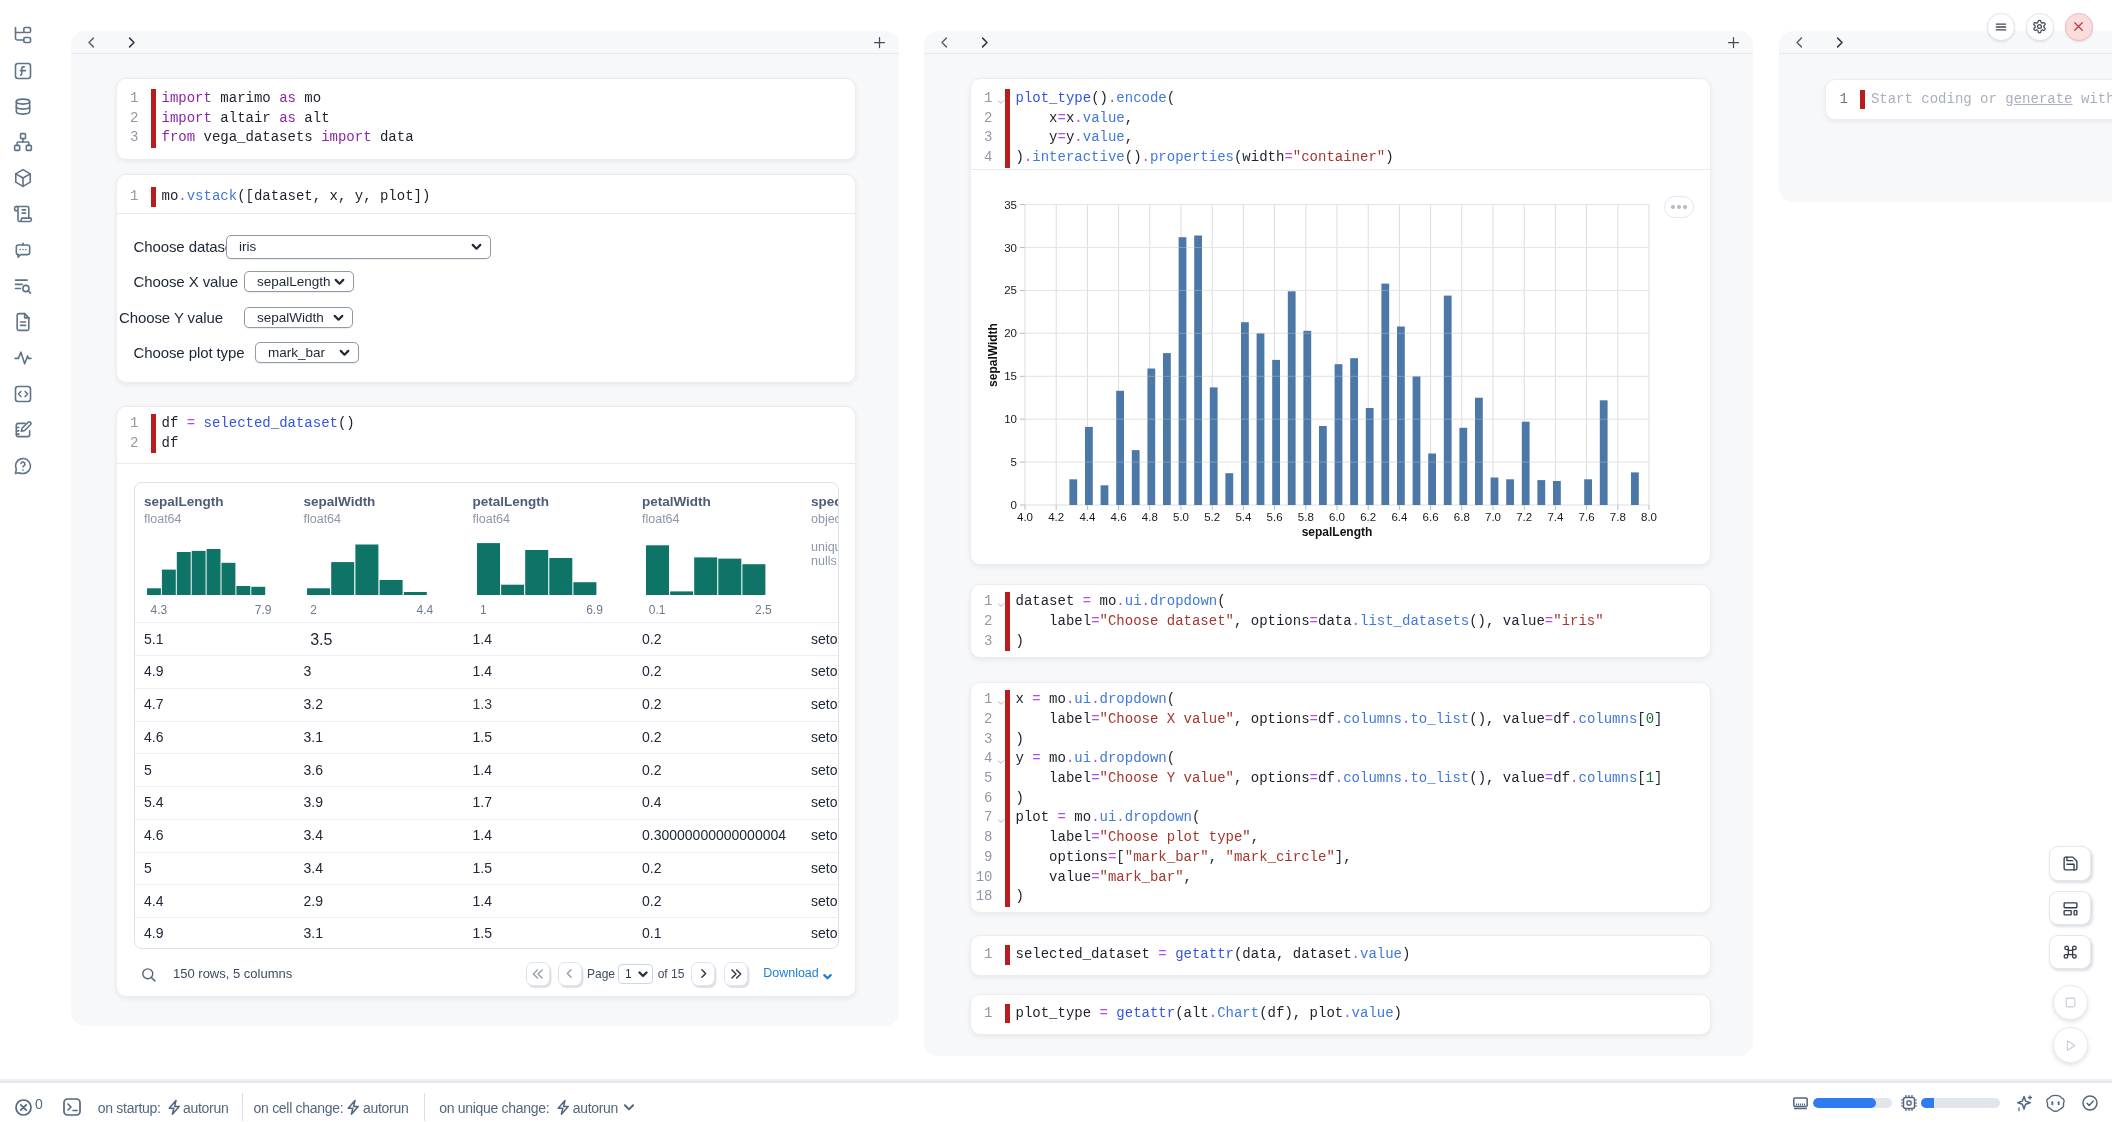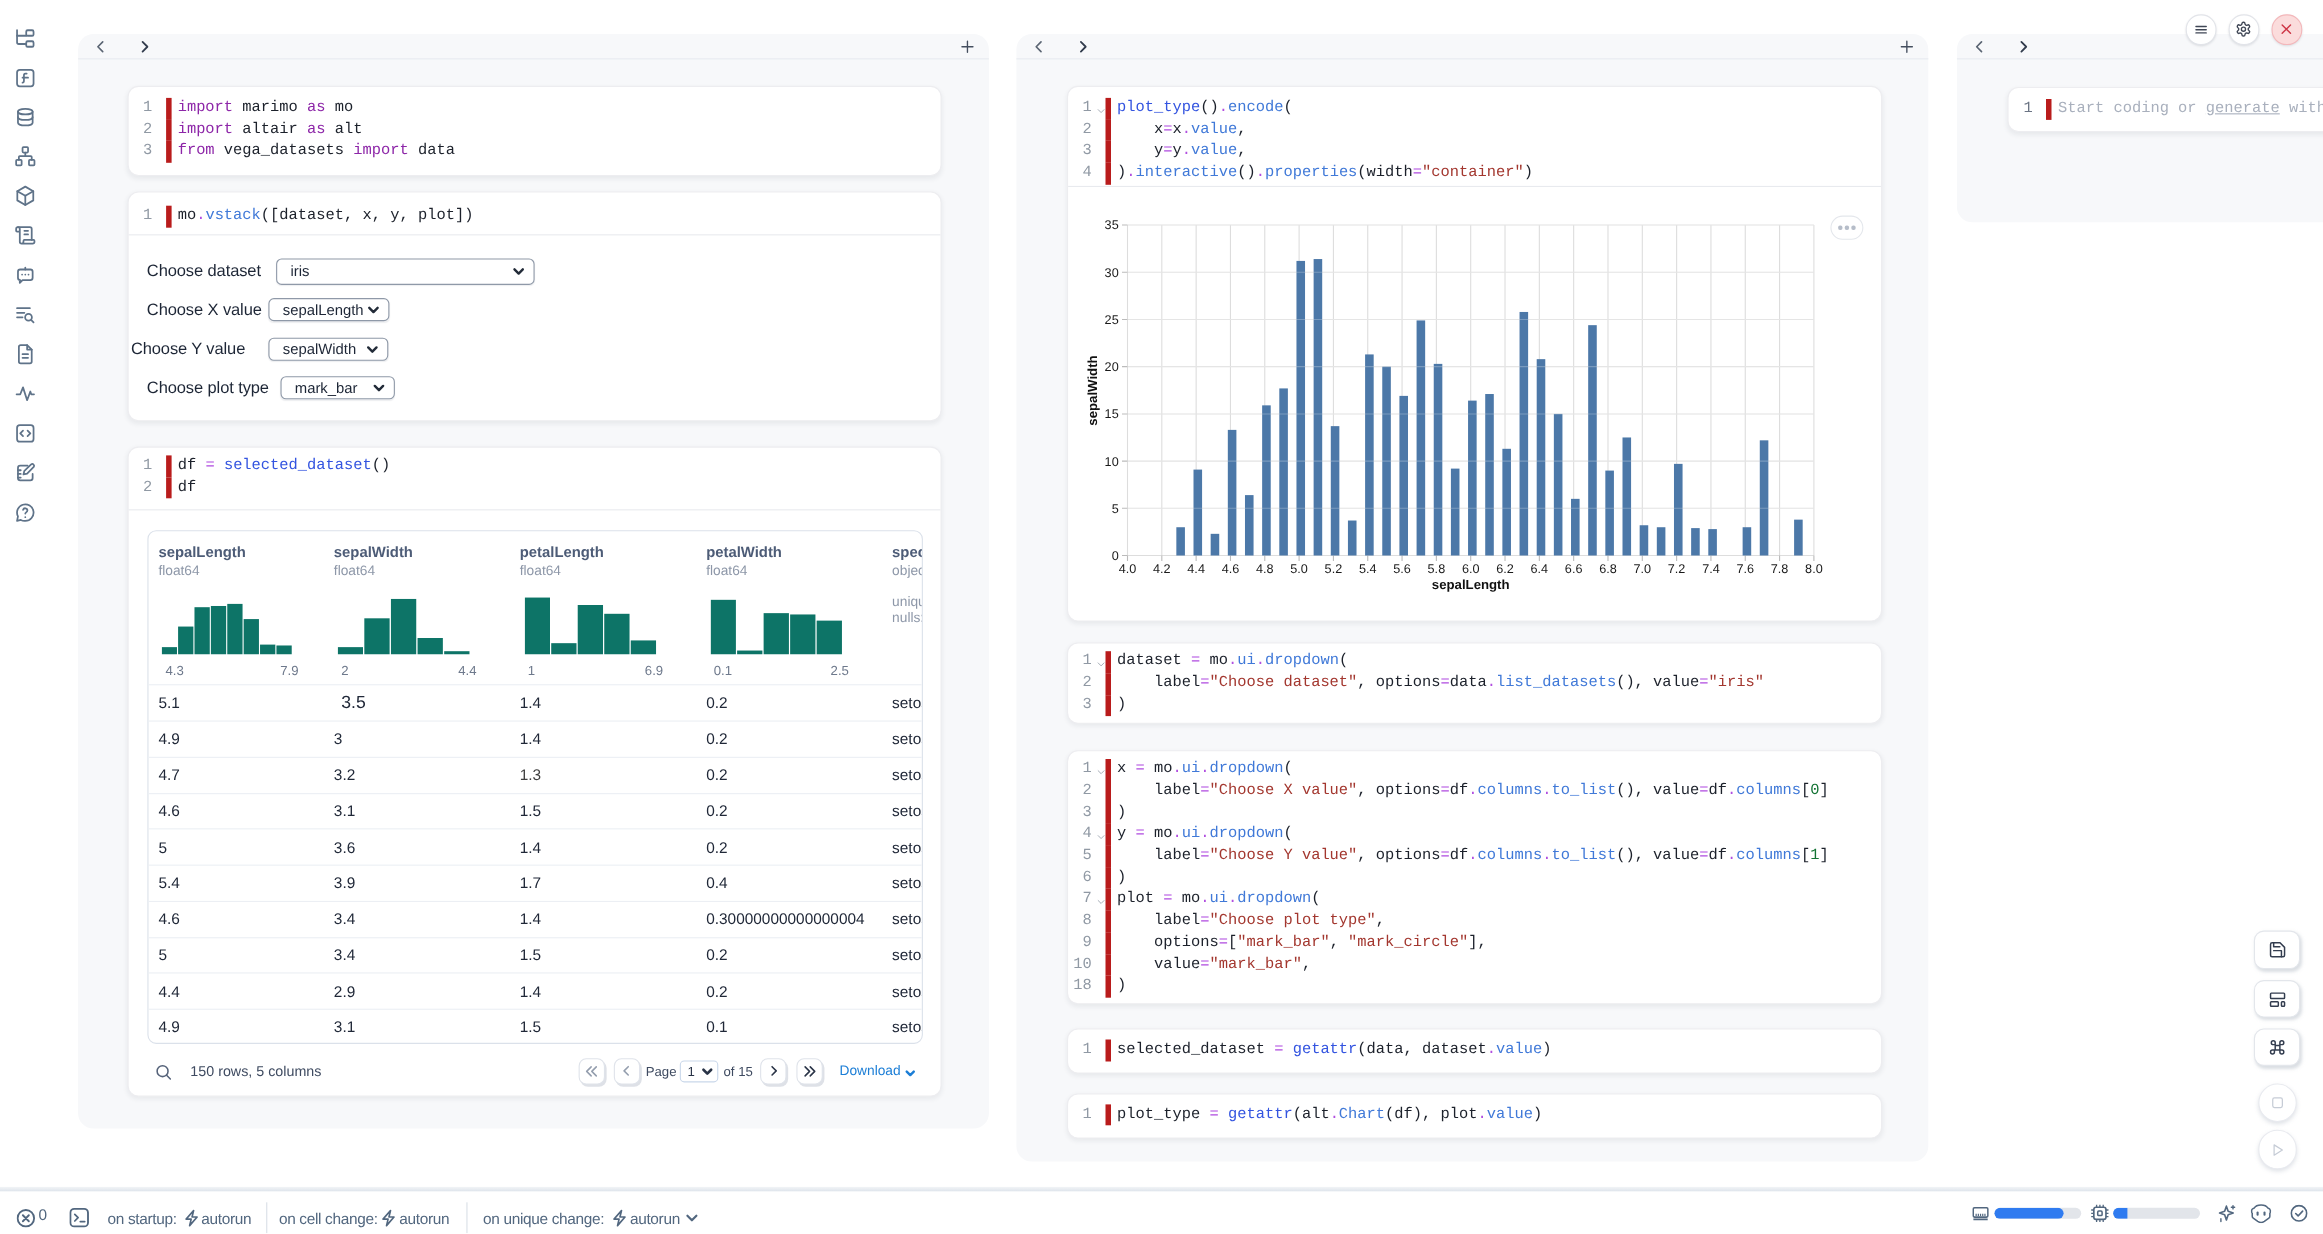--- a/index.html
+++ b/index.html
@@ -121,21 +121,21 @@
     </div>
 <div class="cell" style="left:45px;top:143px;width:740px;height:209px">
 <div class="code" style="padding-top:12px">
 <div class="cl">
           <span class="no">1</span>
           <span class="cd">mo<span class="o">.</span><span class="f">vstack</span>([dataset, x, y, plot])</span>
         </div>
 </div>
 <div class="out" style="top:38px;bottom:0">
 <div class="lbl" style="left:16.5px;top:24.0px">Choose dataset</div>
-<div class="sel" style="left:134px;top:20.8px;width:235px;height:24.4px">iris<svg width="13" height="13" viewBox="0 0 24 24" fill="none">
+<div class="sel" style="left:109px;top:20.8px;width:265px;height:24.4px">iris<svg width="13" height="13" viewBox="0 0 24 24" fill="none">
             <path d="M5 9l7 7 7-7" stroke="#222b38" stroke-width="4.061538461538462" stroke-linecap="round" stroke-linejoin="round"></path>
           </svg></div>
 <div class="lbl" style="left:16.5px;top:58.5px">Choose X value</div>
 <div class="sel" style="left:127.0px;top:57.1px;width:110px;height:21px">sepalLength<svg width="13" height="13" viewBox="0 0 24 24" fill="none">
             <path d="M5 9l7 7 7-7" stroke="#222b38" stroke-width="4.061538461538462" stroke-linecap="round" stroke-linejoin="round"></path>
           </svg></div>
 <div class="lbl" style="left:2px;top:94.5px">Choose Y value</div>
 <div class="sel" style="left:127.0px;top:92.7px;width:109px;height:21.7px">sepalWidth<svg width="13" height="13" viewBox="0 0 24 24" fill="none">
             <path d="M5 9l7 7 7-7" stroke="#222b38" stroke-width="4.061538461538462" stroke-linecap="round" stroke-linejoin="round"></path>
           </svg></div>

